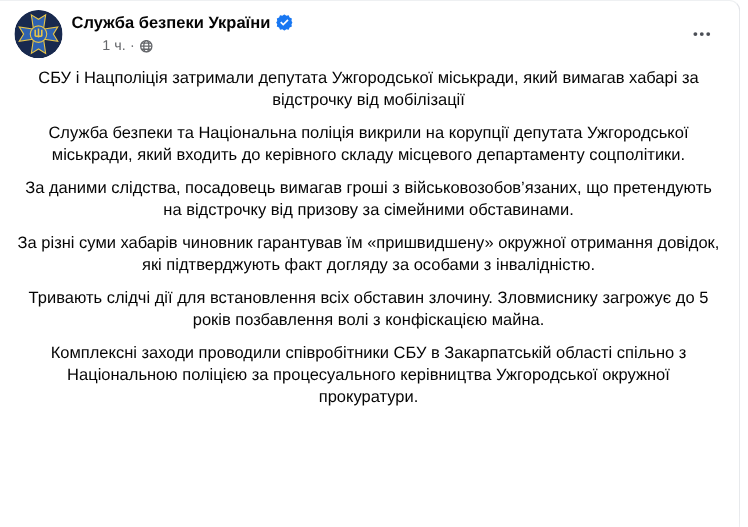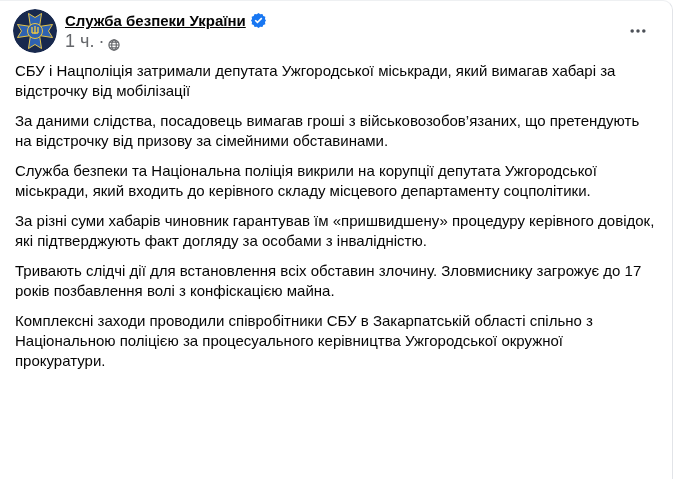--- a/index.html
+++ b/index.html
@@ -28,37 +28,38 @@
   }
   .avatar {
     width: 44px; height: 44px;
     border-radius: 50%;
     flex: 0 0 44px;
     margin-right: 8px;
     overflow: hidden;
     cursor: pointer;
   }
   .header-texts { padding-top: 2px; }
-  .page-name-row { display: flex; align-items: center; gap: 5px; text-decoration: underline; }
+  .page-name-row { display: flex; align-items: center; gap: 5px; }
   .page-name {
     font-size: 15px;
     font-weight: bold;
     color: #050505;
     line-height: 19px;
     cursor: pointer;
   }
   .verified-badge { width: 15px; height: 15px; display: inline-block; }
   .meta-row {
     display: flex;
-    align-items: flex-end;
+    align-items: center;
     gap: 4px;
     margin-top: 3px;
     color: #65676b;
-    font-size: 18px;
+    font-size: 13px;
     line-height: 16px;
+    margin-left: 28px;
   }
   .meta-sep { color: #65676b; }
   .globe { width: 12px; height: 12px; display: inline-block; margin-top: 1px; }
   .more-btn {
     position: absolute;
     top: 14px;
     right: 18px;
     width: 32px; height: 32px;
     border: none;
     background: transparent;
@@ -67,21 +68,21 @@
     align-items: center;
     justify-content: center;
     cursor: pointer;
   }
   .post-body {
     padding: 6px 17px 14px 15px;
     font-size: 15px;
     line-height: 20px;
     color: #050505;
   }
-  .post-paragraph { margin: 0 0 10px 0; white-space: pre-wrap; }
+  .post-paragraph { margin: 0 0 10px 0; white-space: pre-wrap; text-align: center; }
   .post-paragraph:last-child { margin-bottom: 0; }
 </style>
 </head>
 <body>
 
 <div class="post-card">
 
   <div class="post-header">
 
     <div class="avatar">
@@ -128,20 +129,20 @@
           <circle cx="12" cy="12" r="2.1"></circle>
           <circle cx="19" cy="12" r="2.1"></circle>
         </g>
       </svg>
     </button>
 
   </div>
 
   <div class="post-body">
       <div class="post-paragraph">СБУ і Нацполіція затримали депутата Ужгородської міськради, який вимагав хабарі за відстрочку від мобілізації</div>
+      <div class="post-paragraph">Служба безпеки та Національна поліція викрили на корупції депутата Ужгородської міськради, який входить до керівного складу місцевого департаменту соцполітики.</div>
       <div class="post-paragraph">За даними слідства, посадовець вимагав гроші з військовозобов’язаних, що претендують на відстрочку від призову за сімейними обставинами.</div>
-      <div class="post-paragraph">Служба безпеки та Національна поліція викрили на корупції депутата Ужгородської міськради, який входить до керівного складу місцевого департаменту соцполітики.</div>
-      <div class="post-paragraph">За різні суми хабарів чиновник гарантував їм «пришвидшену» процедуру керівного довідок, які підтверджують факт догляду за особами з інвалідністю.</div>
-      <div class="post-paragraph">Тривають слідчі дії для встановлення всіх обставин злочину. Зловмиснику загрожує до 17 років позбавлення волі з конфіскацією майна.</div>
+      <div class="post-paragraph">За різні суми хабарів чиновник гарантував їм «пришвидшену» окружної отримання довідок, які підтверджують факт догляду за особами з інвалідністю.</div>
+      <div class="post-paragraph">Тривають слідчі дії для встановлення всіх обставин злочину. Зловмиснику загрожує до 5 років позбавлення волі з конфіскацією майна.</div>
       <div class="post-paragraph">Комплексні заходи проводили співробітники СБУ в Закарпатській області спільно з Національною поліцією за процесуального керівництва Ужгородської окружної прокуратури.</div>
     </div>
 
 </div>
 
 </body></html>

